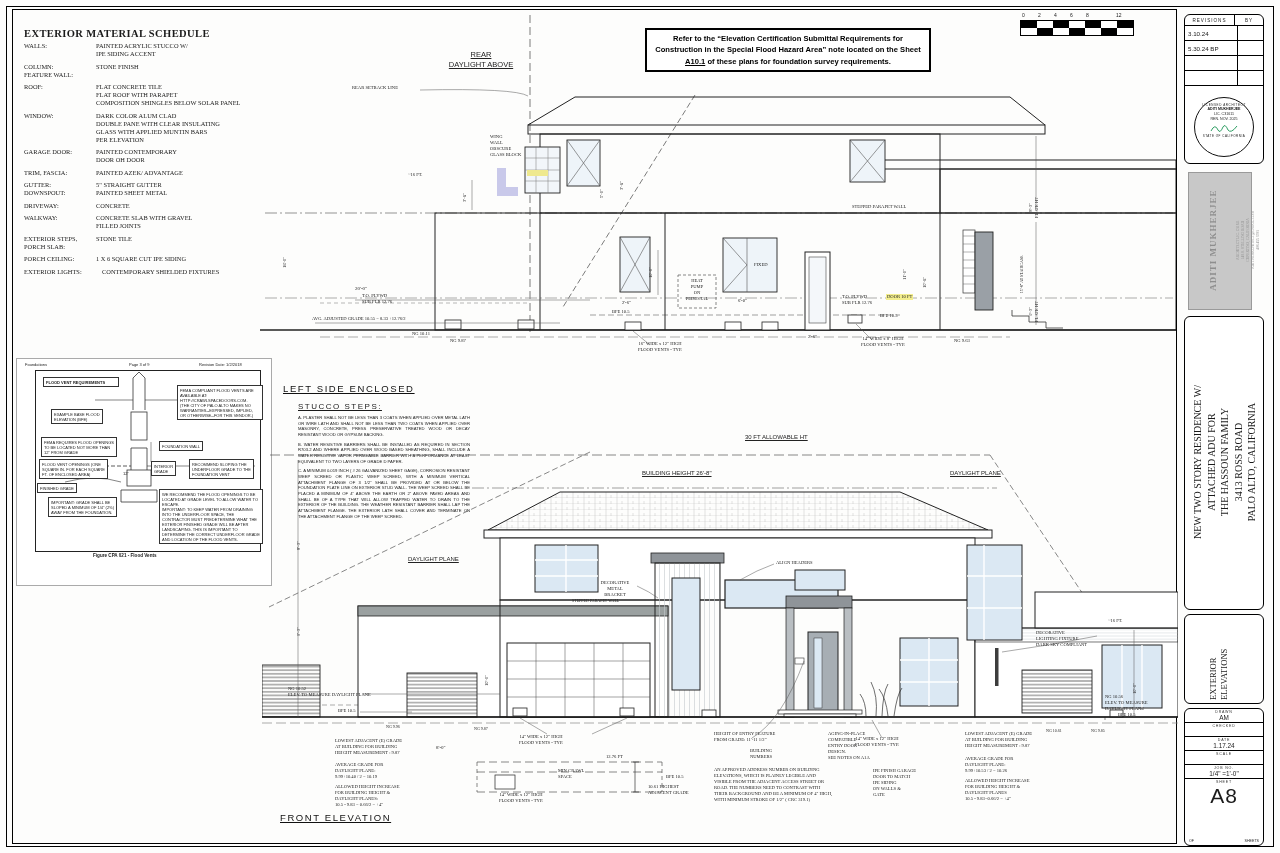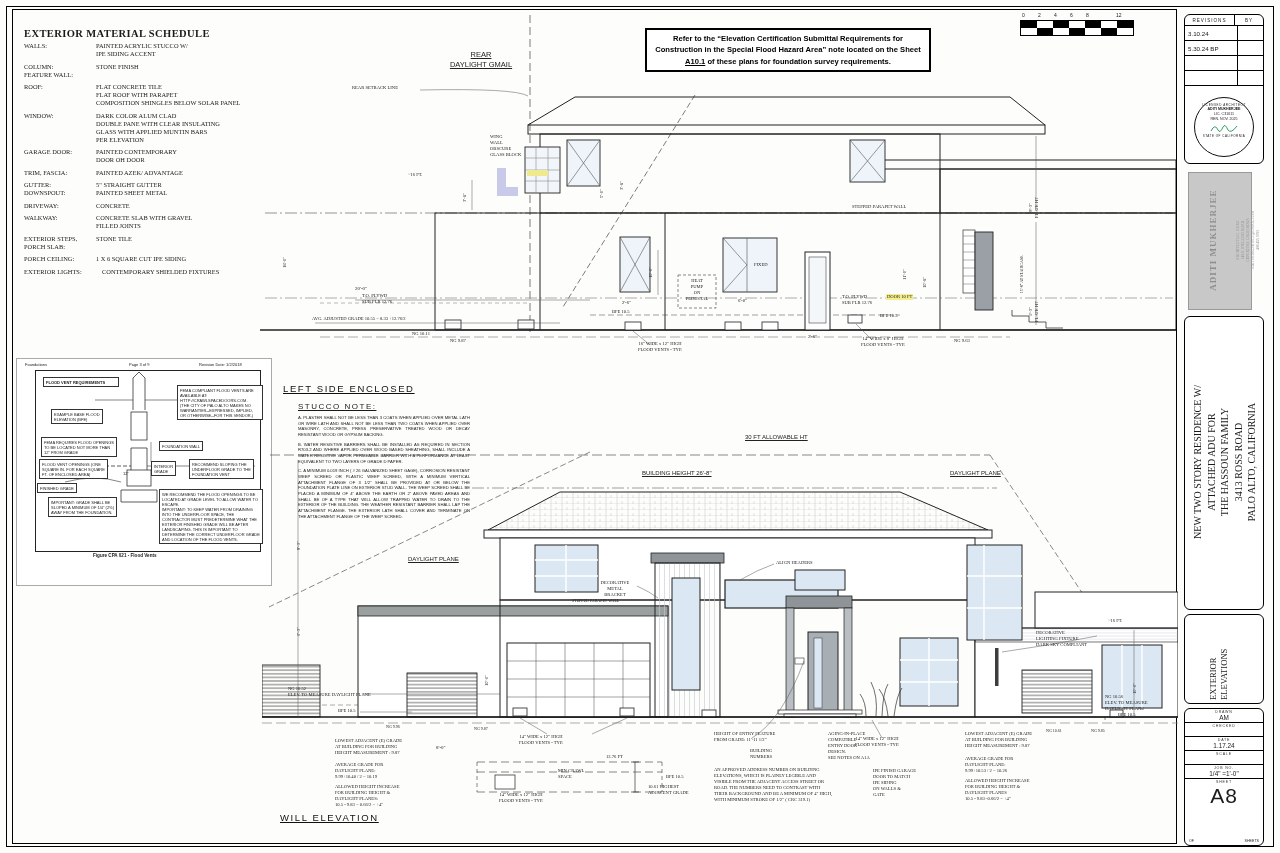--- a/index.html
+++ b/index.html
@@ -224,21 +224,21 @@
         <path d="M612 330 L596 314"></path>
     <path d="M95 290 H330"></path>
         <path d="M55 313 H300"></path>
     <line x1="212" y1="170" x2="212" y2="200"></line>
         <line x1="398" y1="240" x2="398" y2="285"></line>
     <line x1="776" y1="126" x2="776" y2="200"></line>
         <line x1="776" y1="212" x2="776" y2="315"></line>
   </g>
 </svg>
   <div class="lbl sans s7 u ctr" style="left:178px;top:40px;width:86px">REAR
-DAYLIGHT GMAIL</div>
+DAYLIGHT ABOVE</div>
   <div class="lbl" style="left:92px;top:75px">REAR SETBACK LINE</div>
   <div class="lbl" style="left:230px;top:124px">WING
 WALL
 OBSCURE
 GLASS BLOCK</div>
   <div class="lbl" style="left:148px;top:162px">~16 FT.</div>
   <div class="lbl rt" style="left:208px;top:186px">3'-6"</div>
   <div class="lbl rt" style="left:345px;top:182px">5'-0"</div>
   <div class="lbl rt" style="left:365px;top:174px">3'-6"</div>
   <div class="lbl rt" style="left:28px;top:252px">16'-0"</div>
@@ -330,21 +330,21 @@
 CONTRACTOR MUST PREDETERMINE WHAT THE
 EXTERIOR FINISHED GRADE WILL BE AFTER
 LANDSCAPING. THIS IS IMPORTANT TO
 DETERMINE THE CORRECT UNDERFLOOR GRADE
 AND LOCATION OF THE FLOOD VENTS.</div>
   <div class="ftext" style="left:106px;top:112px">12"</div>
   <div class="ftext" style="left:76px;top:194px;font-weight:bold;font-size:4.6px">Figure CPA 021 - Flood Vents</div>
 </div>
 
 <div class="stucco" style="left:298px;top:402px">
-  <h2>STUCCO NOTE:</h2>
+  <h2>STUCCO STEPS:</h2>
   <p>A. PLASTER SHALL NOT BE LESS THAN 3 COATS WHEN APPLIED OVER METAL LATH OR WIRE LATH AND SHALL NOT BE LESS THAN TWO COATS WHEN APPLIED OVER MASONRY, CONCRETE, PRESS PRESERVATIVE TREATED WOOD OR DECAY RESISTANT WOOD OR GYPSUM BACKING.</p>
   <p>B. WATER RESISTIVE BARRIERS SHALL BE INSTALLED AS REQUIRED IN SECTION R703.2 AND WHERE APPLIED OVER WOOD BASED SHEATHING, SHALL INCLUDE A WATER RESISTIVE VAPOR PERMEABLE BARRIER WITH A PERFORMANCE AT LEAST EQUIVALENT TO TWO LAYERS OF GRADE D PAPER.</p>
   <p>C. A MINIMUM 0.019 INCH ( # 26 GALVANIZED SHEET GAGE), CORROSION RESISTANT WEEP SCREED OR PLASTIC WEEP SCREED, WITH A MINIMUM VERTICAL ATTACHMENT FLANGE OF 3 1/2" SHALL BE PROVIDED AT OR BELOW THE FOUNDATION PLATE LINE ON EXTERIOR STUD WALL. THE WEEP SCREED SHALL BE PLACED A MINIMUM OF 4" ABOVE THE EARTH OR 2" ABOVE PAVED AREAS AND SHALL BE OF A TYPE THAT WILL ALLOW TRAPPED WATER TO DRAIN TO THE EXTERIOR OF THE BUILDING. THE WEATHER RESISTANT BARRIER SHALL LAP THE ATTACHMENT FLANGE. THE EXTERIOR LATH SHALL COVER AND TERMINATE ON THE ATTACHMENT FLANGE OF THE WEEP SCREED.</p>
 </div>
 
 <div class="panel" style="left:262px;top:420px;width:916px;height:400px">
 <svg width="916" height="400" viewBox="0 0 916 400">
   <defs>
     <pattern id="shg" width="11" height="6" patternUnits="userSpaceOnUse">
           <path d="M0 6H11 M3 0V6 M8 3V6" stroke="#c2c2c2" stroke-width=".5" fill="none"></path>
@@ -517,21 +517,21 @@
   <div class="lbl s4" style="left:829px;top:308px">NG 9.85</div>
   <div class="lbl" style="left:843px;top:274px">NG 10.56
 ELEV. TO MEASURE
 DAYLIGHT PLANE</div>
   <div class="lbl" style="left:856px;top:292px">BFE  10.5</div>
   <div class="lbl rt" style="left:40px;top:210px">9'-3"</div>
   <div class="lbl rt" style="left:40px;top:124px">8'-3"</div>
   <div class="lbl rt" style="left:876px;top:268px">10'-0"</div>
   <div class="lbl rt" style="left:228px;top:260px">10'-0"</div>
 </div>
-<div class="ttl" style="left:280px;top:812px">WILL ELEVATION</div>
+<div class="ttl" style="left:280px;top:812px">FRONT ELEVATION</div>
 
 <div class="tb" style="left:1184px;top:14px;width:78px;height:148px">
   <div class="revtable">
     <div class="revhead">
         <div style="width:49px;border-right:1px solid #000">REVISIONS</div>
         <div style="flex:1">BY</div>
       </div>
     <div class="revrow">
         <div class="rc1">3.10.24</div>
         <div class="rc2"></div>

